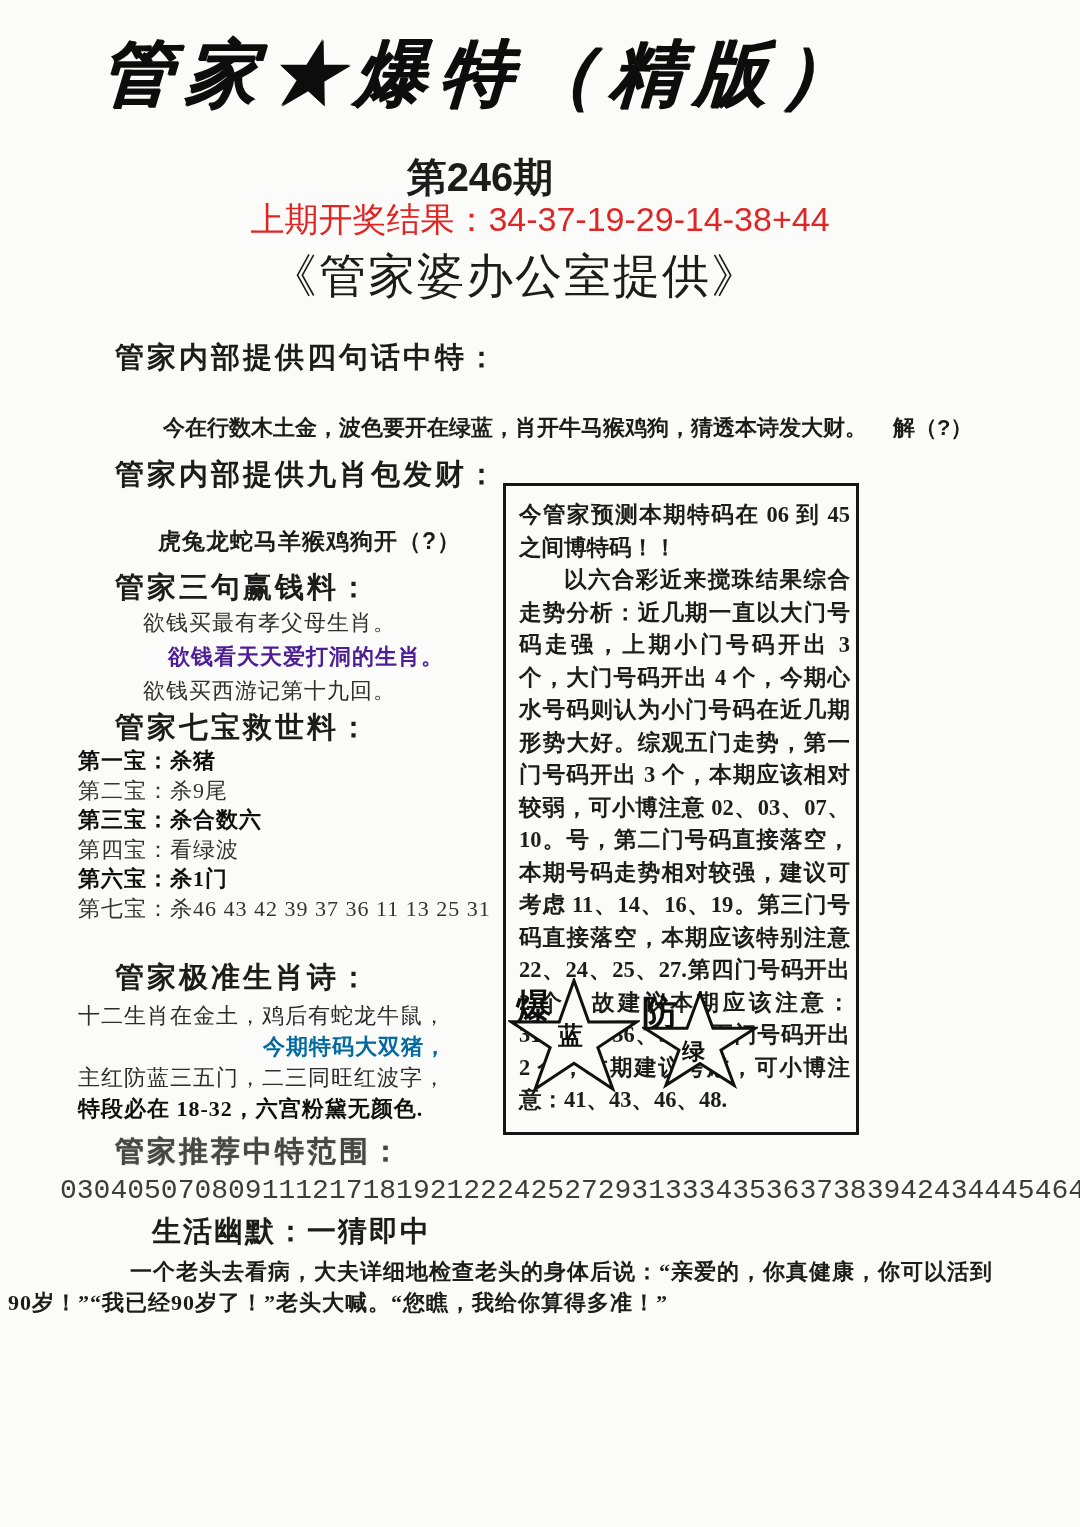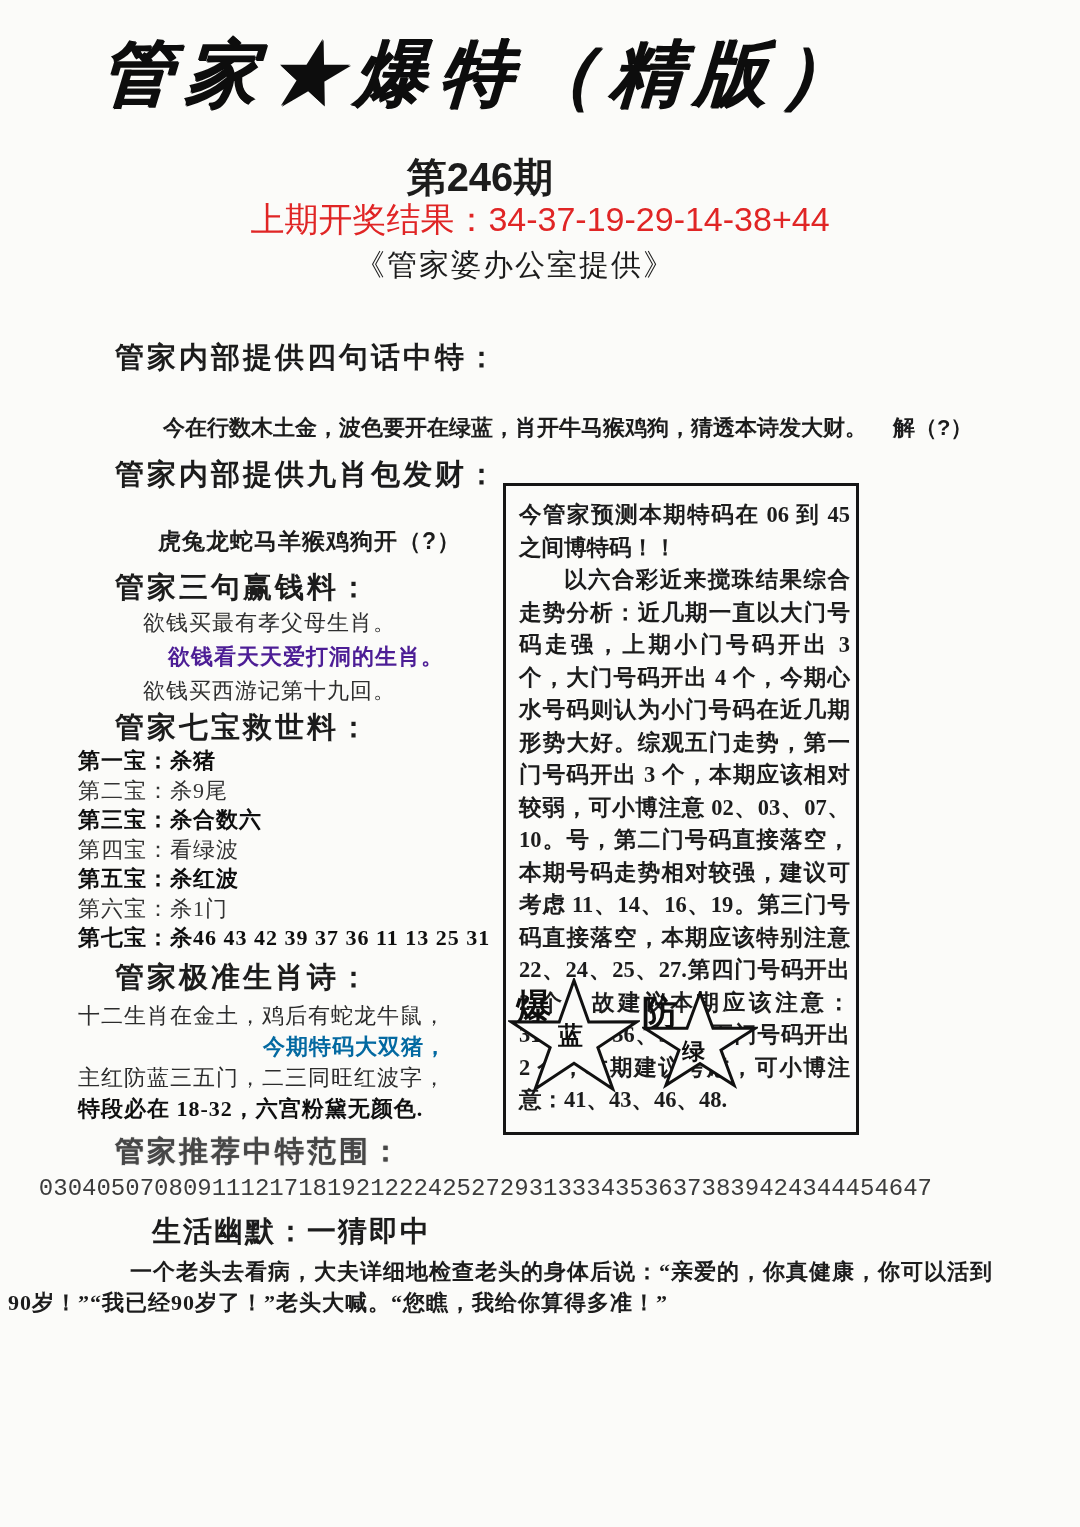--- a/index.html
+++ b/index.html
@@ -28,21 +28,21 @@
     font-size:40px;font-weight:700;
   }
   .last-result{
     left:0;top:197px;width:1080px;text-align:center;
     font-family:"Liberation Sans","DejaVu Sans",sans-serif;
     font-size:34px;font-weight:400;
     color:#e02525;
   }
   .provider{
     left:0;top:245px;width:1030px;text-align:center;
-    font-size:30px;font-weight:500;letter-spacing:2px;
+    font-size:47px;font-weight:500;letter-spacing:2px;
   }
 
   
   .sec-heading{
     left:75px;
     font-size:29px;font-weight:700;letter-spacing:3px;white-space:nowrap;margin-left:40px;
   }
   .h-four{top:338px;}
   .four-body{
     left:163px;top:413px;white-space:nowrap;
@@ -65,23 +65,23 @@
   .treasure:nth-child(odd){font-weight:800;color:#0f0f0f;}
   .treasure:nth-child(even){font-weight:400;color:#333;}
   .h-poem{top:958px;}
   .poem{left:78px;top:1000px;font-size:22px;line-height:31px;letter-spacing:1px;}
   .poem .poem-line{font-weight:500;color:#2c2c2c;}
   .poem .poem-line:nth-child(2){margin-left:185px;font-weight:800;color:#0369a1;}
   .poem .poem-line:nth-child(4){font-weight:800;color:#101010;}
   .h-range{top:1132px;color:#474747;text-shadow:0 0 1px #6a6a6a;}
   .numbers{
     left:60px;top:1175px;width:872px;
-    display:flex;justify-content:flex-end;
+    display:flex;justify-content:flex-start;
     font-family:"Liberation Mono","DejaVu Sans Mono",monospace;
-    font-size:24px;color:#3c3c3c;
+    font-size:28px;color:#3c3c3c;
   }
   .h-humor{
     left:152px;top:1212px;
     font-family:"Liberation Sans","DejaVu Sans",sans-serif;
     font-size:29px;font-weight:800;letter-spacing:2px;
   }
   .humor-body{
     left:8px;top:1256px;width:1004px;
     font-size:22px;line-height:31px;font-weight:600;
     text-indent:122px;letter-spacing:1px;
@@ -132,21 +132,20 @@
     <div class="line">欲钱看天天爱打洞的生肖。</div>
     <div class="line">欲钱买西游记第十九回。</div>
   </div>
 
   <div class="abs sec-heading h-seven">管家七宝救世料：</div>
   <div class="abs treasures">
     <div class="treasure"><span>第一宝：</span><span>杀猪</span></div>
     <div class="treasure"><span>第二宝：</span><span>杀9尾</span></div>
     <div class="treasure"><span>第三宝：</span><span>杀合数六</span></div>
     <div class="treasure"><span>第四宝：</span><span>看绿波</span></div>
-    <div class="treasure"><span>第五宝：</span><span>杀红波</span></div>
     <div class="treasure"><span>第六宝：</span><span>杀1门</span></div>
     <div class="treasure"><span>第七宝：</span><span>杀46 43 42 39 37 36 11 13 25 31</span></div>
   </div>
 
   <div class="abs sec-heading h-poem">管家极准生肖诗：</div>
   <div class="abs poem">
     <div class="poem-line">十二生肖在金土，鸡后有蛇龙牛鼠，</div>
     <div class="poem-line">今期特码大双猪，</div>
     <div class="poem-line">主红防蓝三五门，二三同旺红波字，</div>
     <div class="poem-line">特段必在 18-32，六宫粉黛无颜色.</div>

